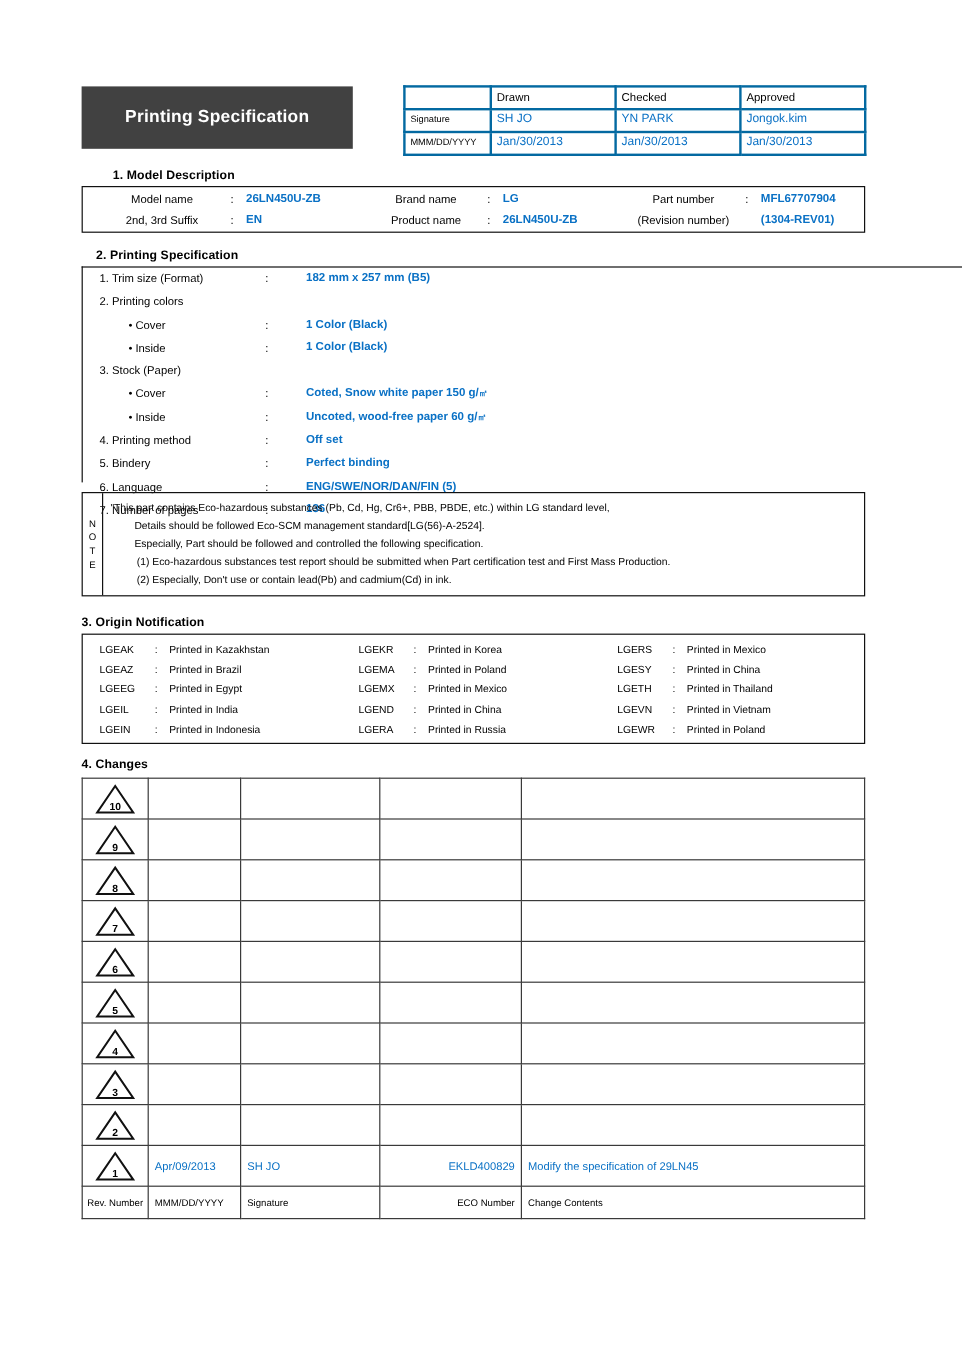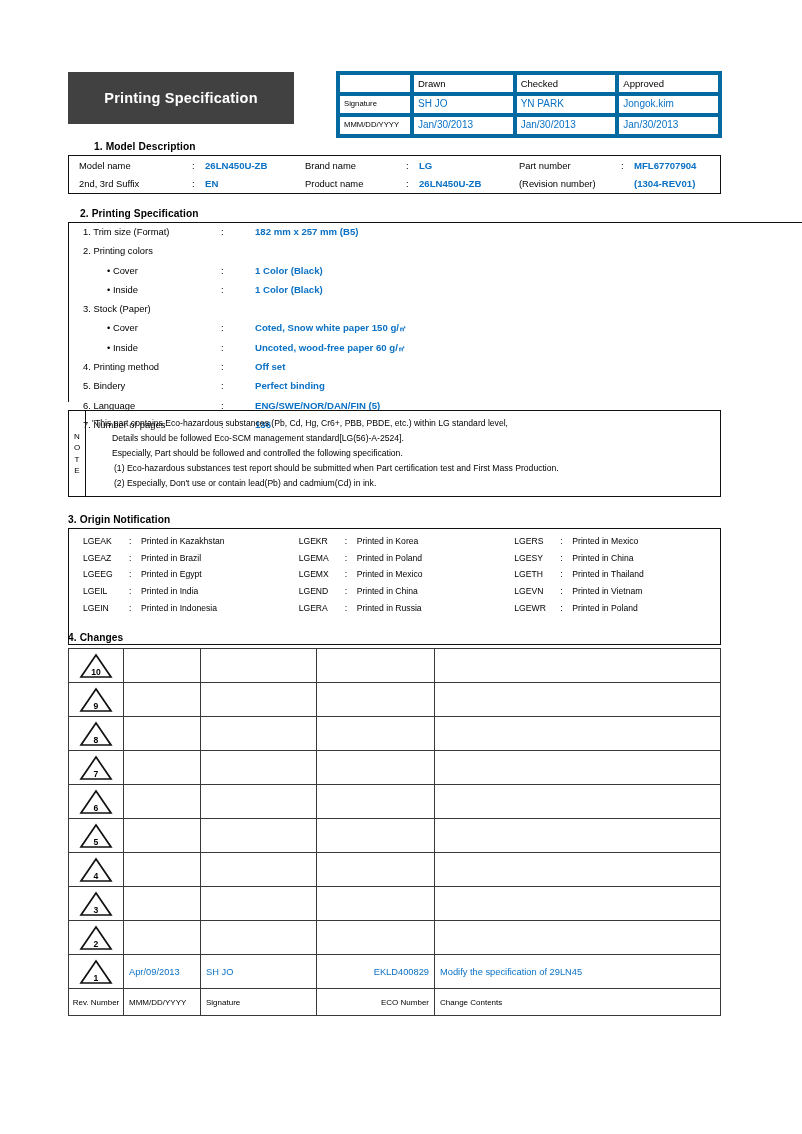--- a/index.html
+++ b/index.html
@@ -44,21 +44,21 @@
 
   .approval-table {
     position: absolute;
     left: 336px;
     top: 71px;
     width: 386px;
     border-collapse: collapse;
     table-layout: fixed;
   }
   .approval-table td {
-    border: 4px solid #0369a1;
+    border: 2px solid #0369a1;
     height: 17px;
     padding: 0 4px;
     font-size: 9.5px;
     vertical-align: middle;
     line-height: 1.05;
   }
   .approval-table .col-lab { width: 62px; font-size: 7.7px; }
   .approval-table .hdr { font-size: 9.5px; }
   .approval-table .val { color: #0a71c5; font-size: 10px; }
 
@@ -88,21 +88,21 @@
     width: 100%;
     height: 100%;
     display: grid;
     grid-template-columns: 112px 14px 100px 100px 14px 100px 101px 14px 96px;
     grid-template-rows: 1fr 1fr;
     align-items: center;
     font-size: 9.4px;
     padding-left: 10px;
     box-sizing: border-box;
   }
-  .mg-lab { white-space: nowrap; }
+  .mg-lab { white-space: nowrap; text-align: center; }
   .mg-col { text-align: left; padding-left: 1px; }
   .mg-val { color: #0a71c5; font-weight: bold; font-size: 9.6px; white-space: nowrap; }
 
   
   .spec-box {
     position: absolute;
     left: 68px;
     top: 222px;
     width: 743px;
     height: 180px;
@@ -151,21 +151,21 @@
   .note-line { font-size: 8.6px; height: 15px; line-height: 15px; white-space: nowrap; }
   .note-line.i1 { padding-left: 20px; }
   .note-line.i2 { padding-left: 22px; }
 
   
   .origin-box {
     position: absolute;
     left: 68px;
     top: 528px;
     width: 653px;
-    height: 117px;
+    height: 92px;
     border: 1.6px solid #111;
     box-sizing: border-box;
     display: flex;
     padding: 4px 0 0 0;
   }
   .origin-col { flex: 1; position: relative; }
   .origin-col:nth-child(1) { padding-left: 14px; }
   .origin-col:nth-child(2) { padding-left: 10px; }
   .origin-col:nth-child(3) { padding-left: 10px; }
   .origin-row {

